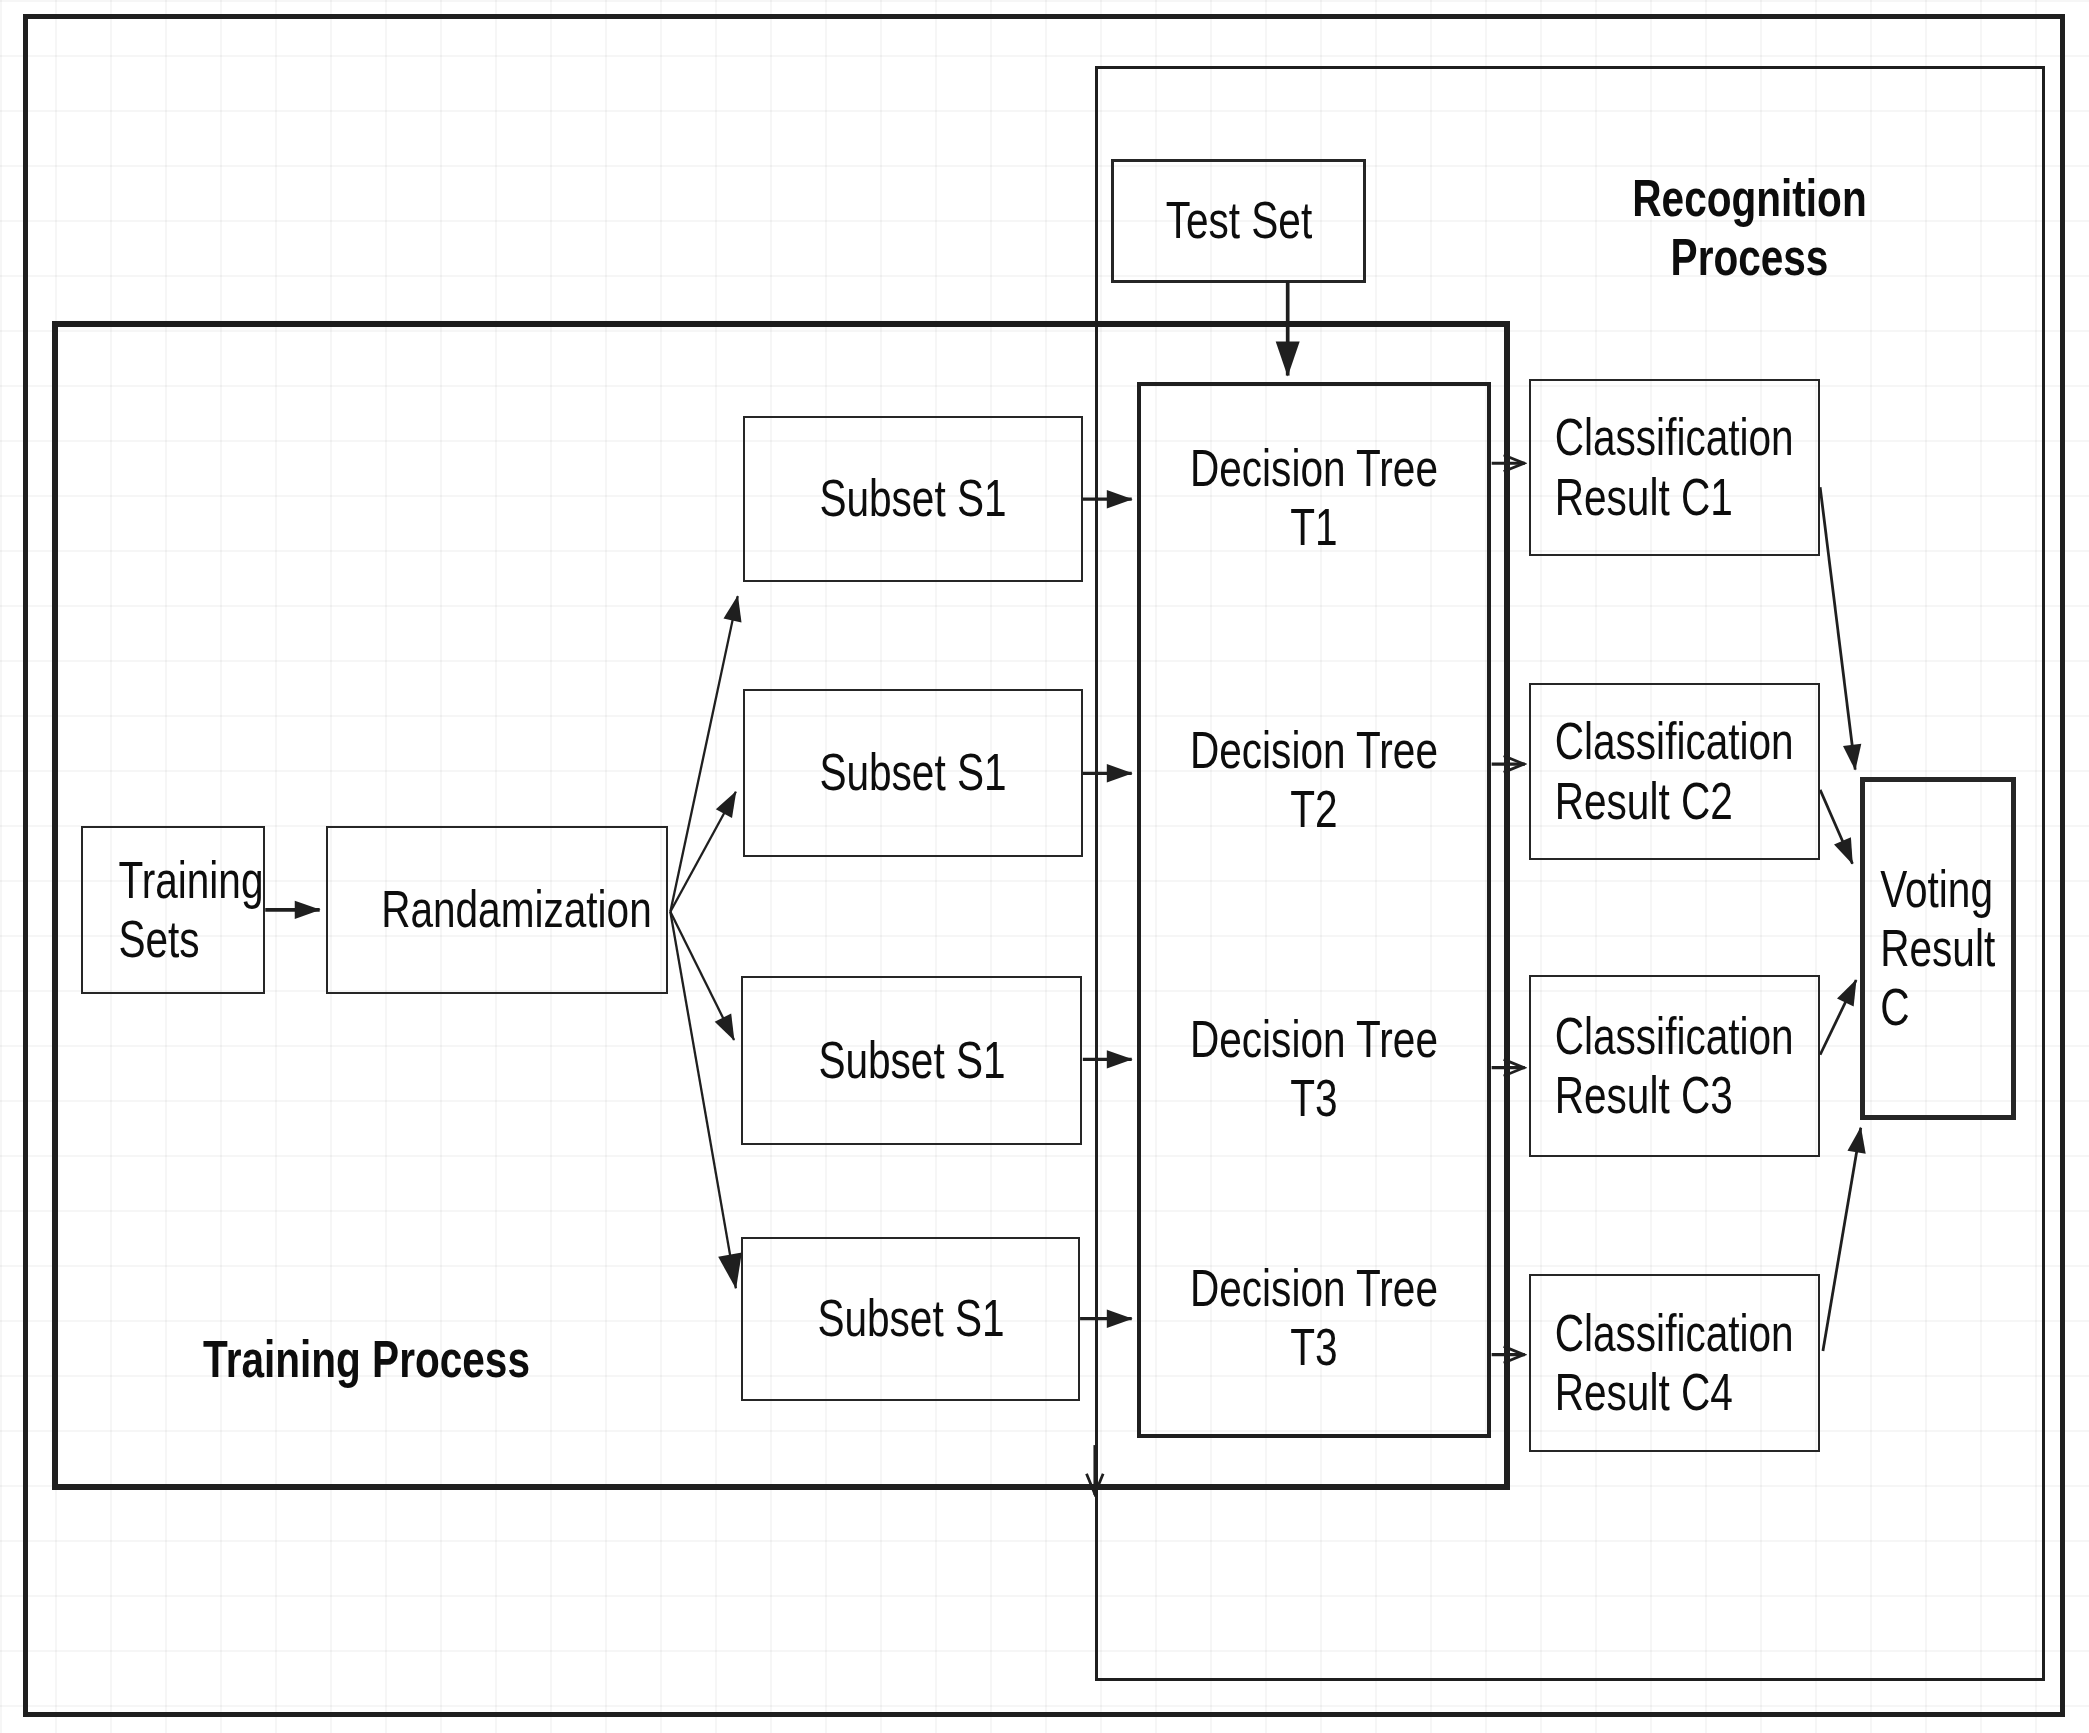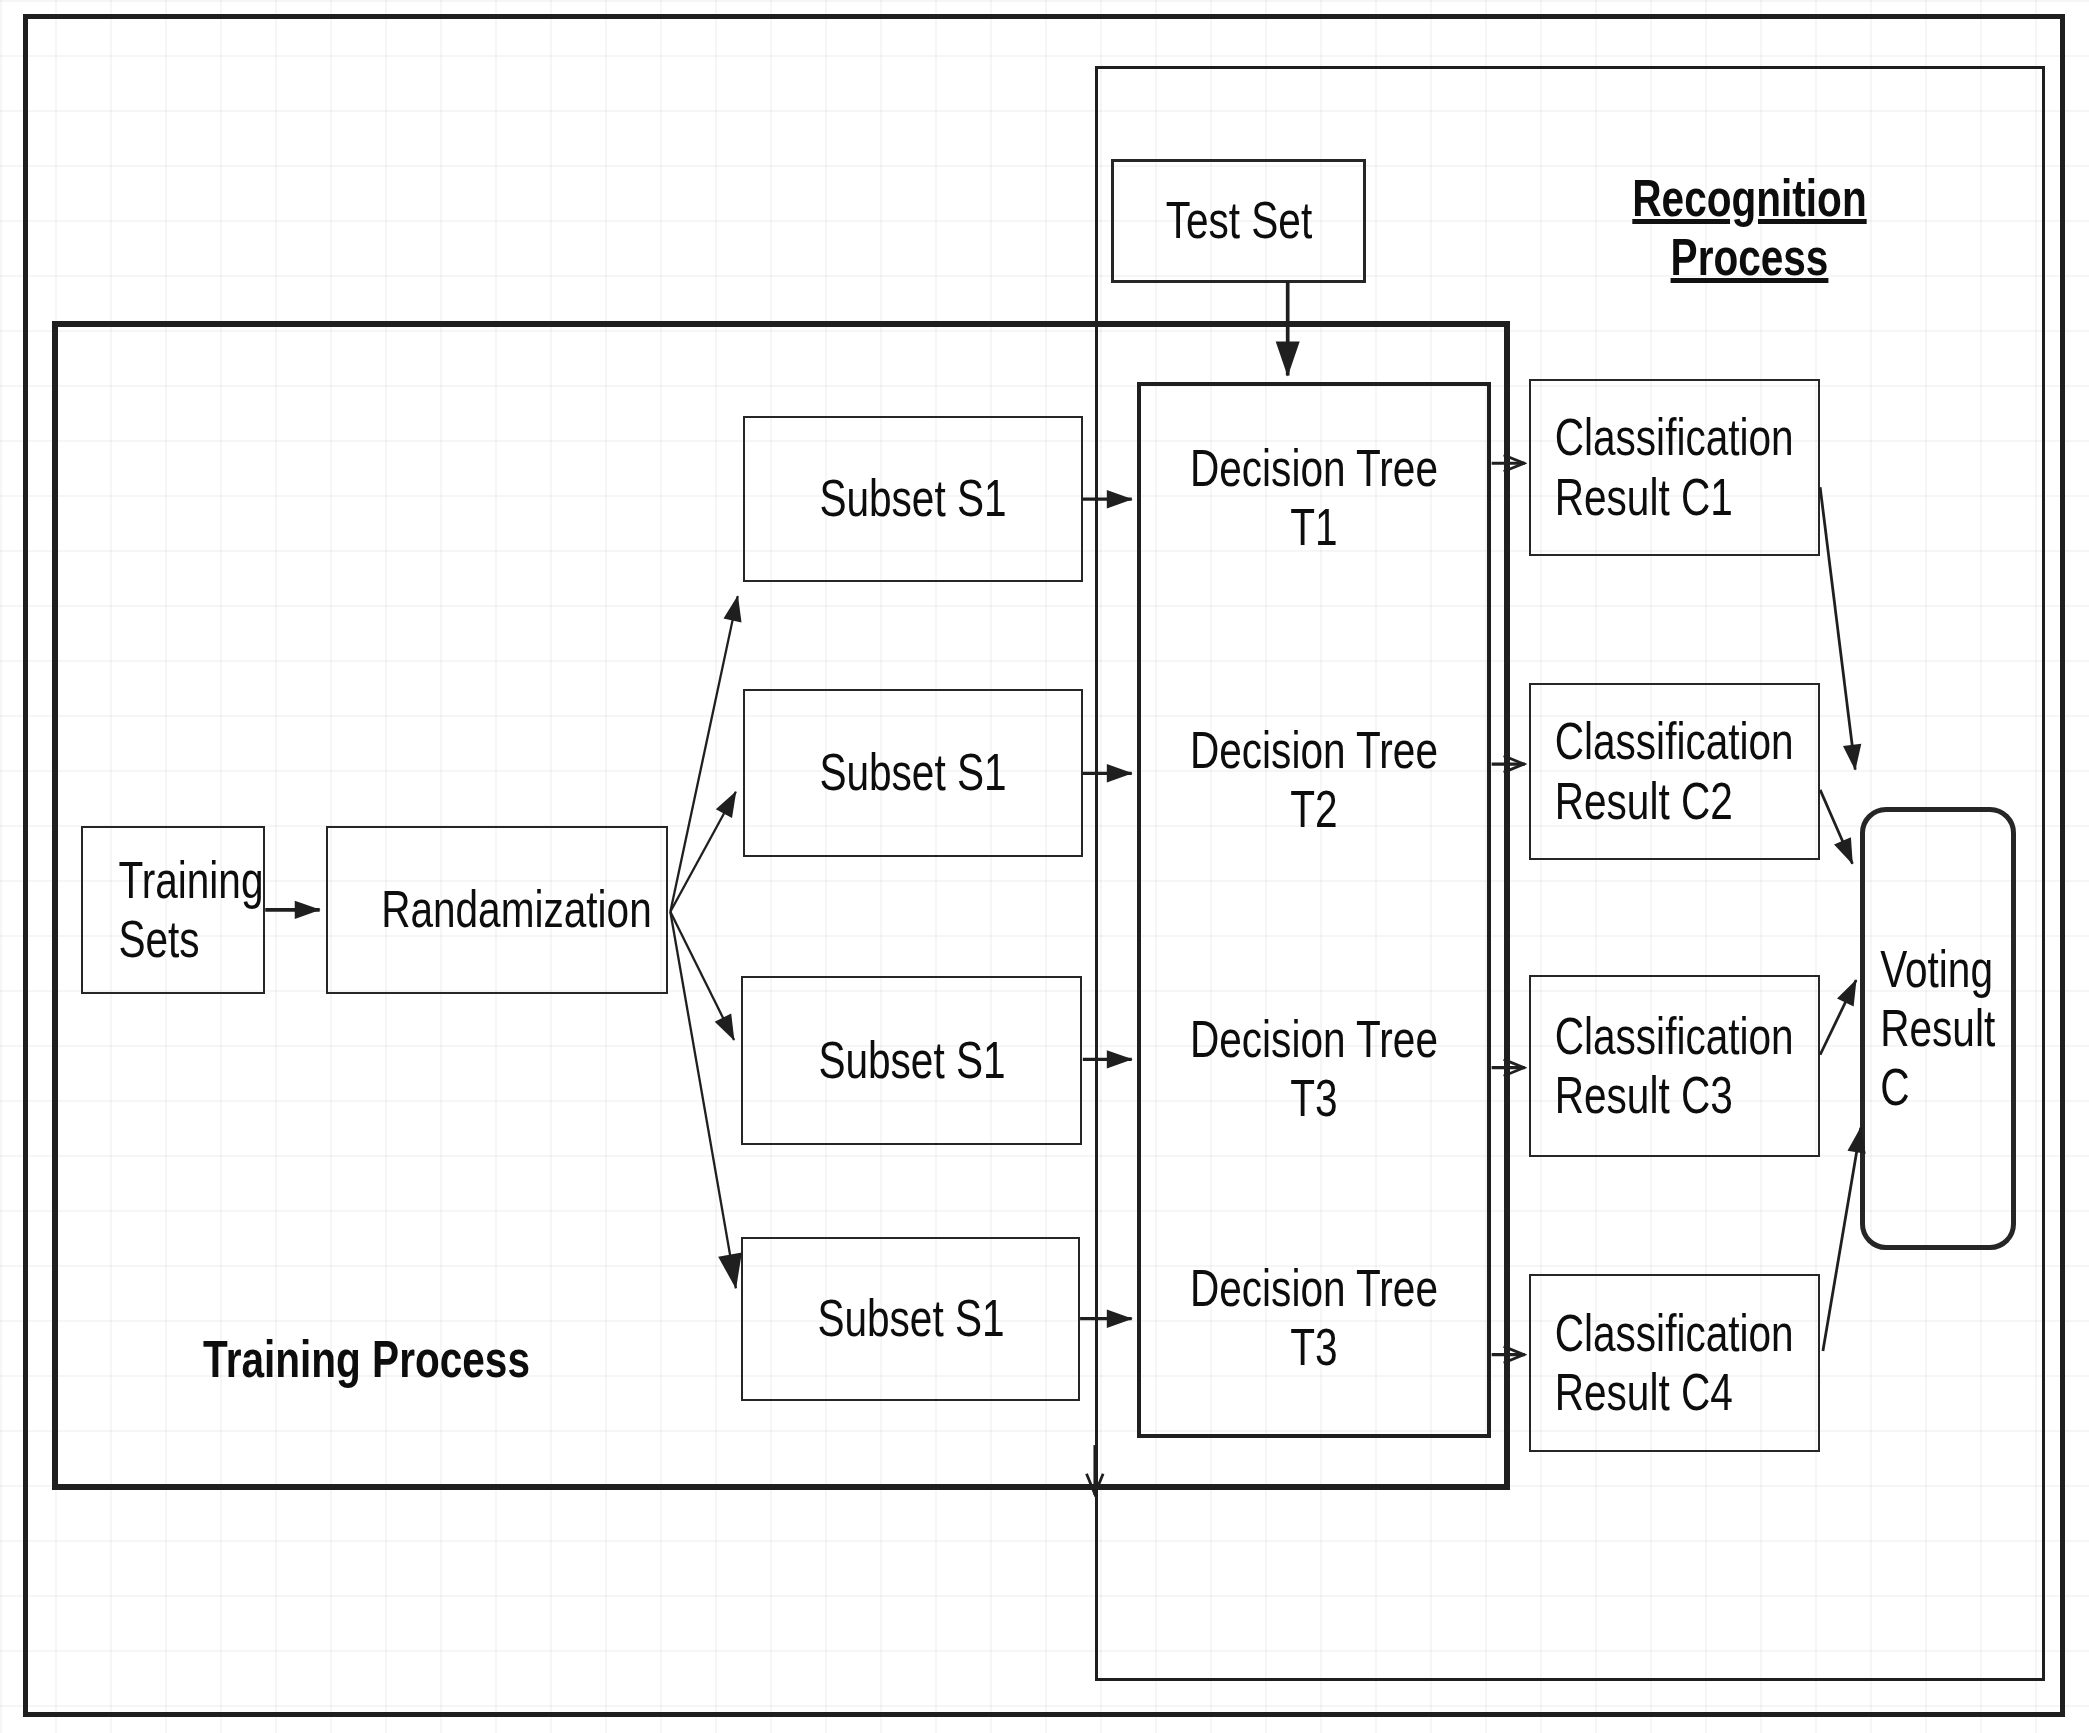--- a/index.html
+++ b/index.html
@@ -34,21 +34,21 @@
 <div class="canvas">
 
   <div class="frame" style="left:23px;top:14px;width:2042px;height:1703px;border-width:5.5px;"></div>
 
   <div class="frame" style="left:1095px;top:66px;width:950px;height:1615px;border-width:3.7px;"></div>
 
   <div class="frame" style="left:52px;top:321px;width:1458px;height:1169px;border-width:6.5px;"></div>
 
   <div class="frame" style="left:1137px;top:382px;width:354px;height:1056px;border-width:4.6px;"></div>
 
-  <div class="plabel" style="left:1519px;top:182px;width:461px;height:92px;text-decoration:underline;">
+  <div class="plabel" style="left:1519px;top:182px;width:461px;height:92px;">
     <span class="txt">Recognition Process</span>
   </div>
 
   <div class="plabel" style="left:136px;top:1314px;width:461px;height:92px;">
     <span class="txt">Training Process</span>
   </div>
 
   <div class="node" style="left:1111px;top:159px;width:255px;height:124px;border-width:3.7px;">
     <span class="txt">Test Set</span>
   </div>
@@ -102,21 +102,21 @@
   </div>
   <div class="node" style="left:1529px;top:975px;width:291px;height:182px;">
     <span class="txt">Classification
 Result C3</span>
   </div>
   <div class="node" style="left:1529px;top:1274px;width:291px;height:178px;">
     <span class="txt">Classification
 Result C4</span>
   </div>
 
-  <div class="node" style="left:1860px;top:807px;width:156px;height:443px;border-width:5.5px;border-radius:26px;">
+  <div class="node" style="left:1860px;top:777px;width:156px;height:343px;border-width:5.5px;">
     <span class="txt">Voting
 Result
 C</span>
   </div>
 
   <svg class="arrows" viewBox="0 0 2264 1878" xmlns="http://www.w3.org/2000/svg">
     <defs>
       <marker id="mArrow" markerUnits="userSpaceOnUse" markerWidth="30" markerHeight="22" viewBox="0 0 30 22" refX="28" refY="11" orient="auto">
         <path d="M1,1 L29,11 L1,21 Z" fill="#1f1f1f"></path>
       </marker>

